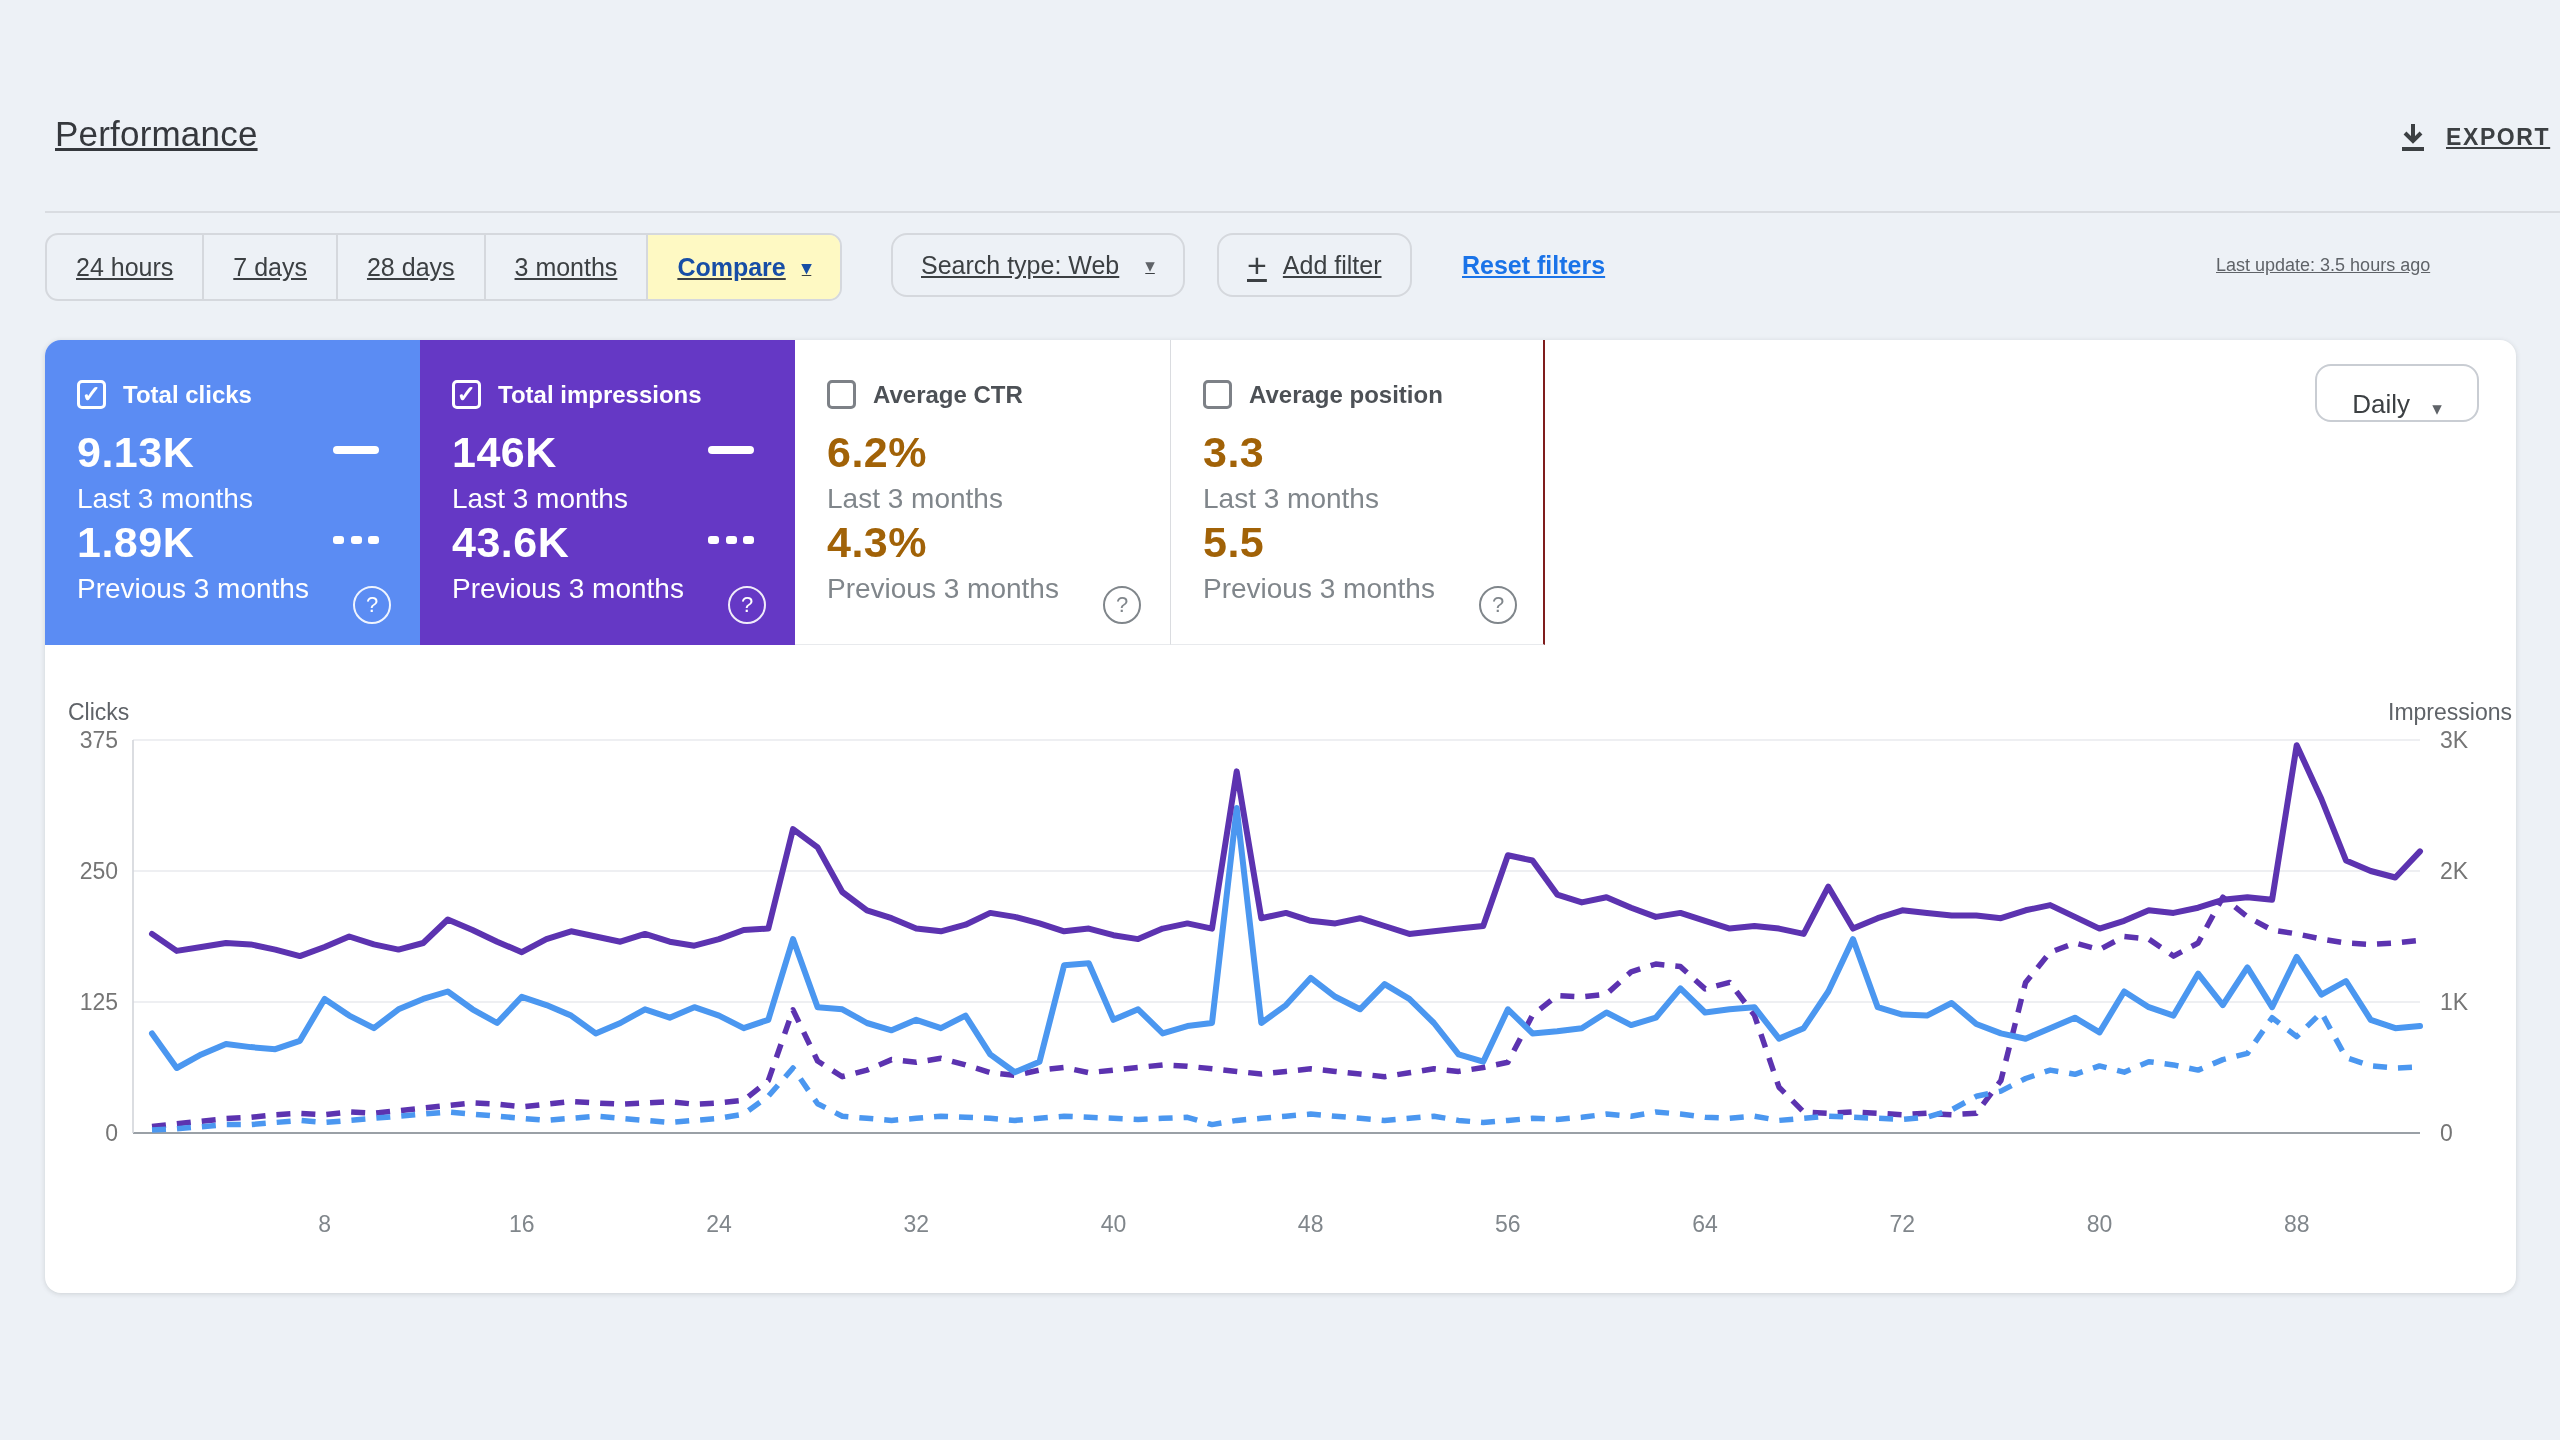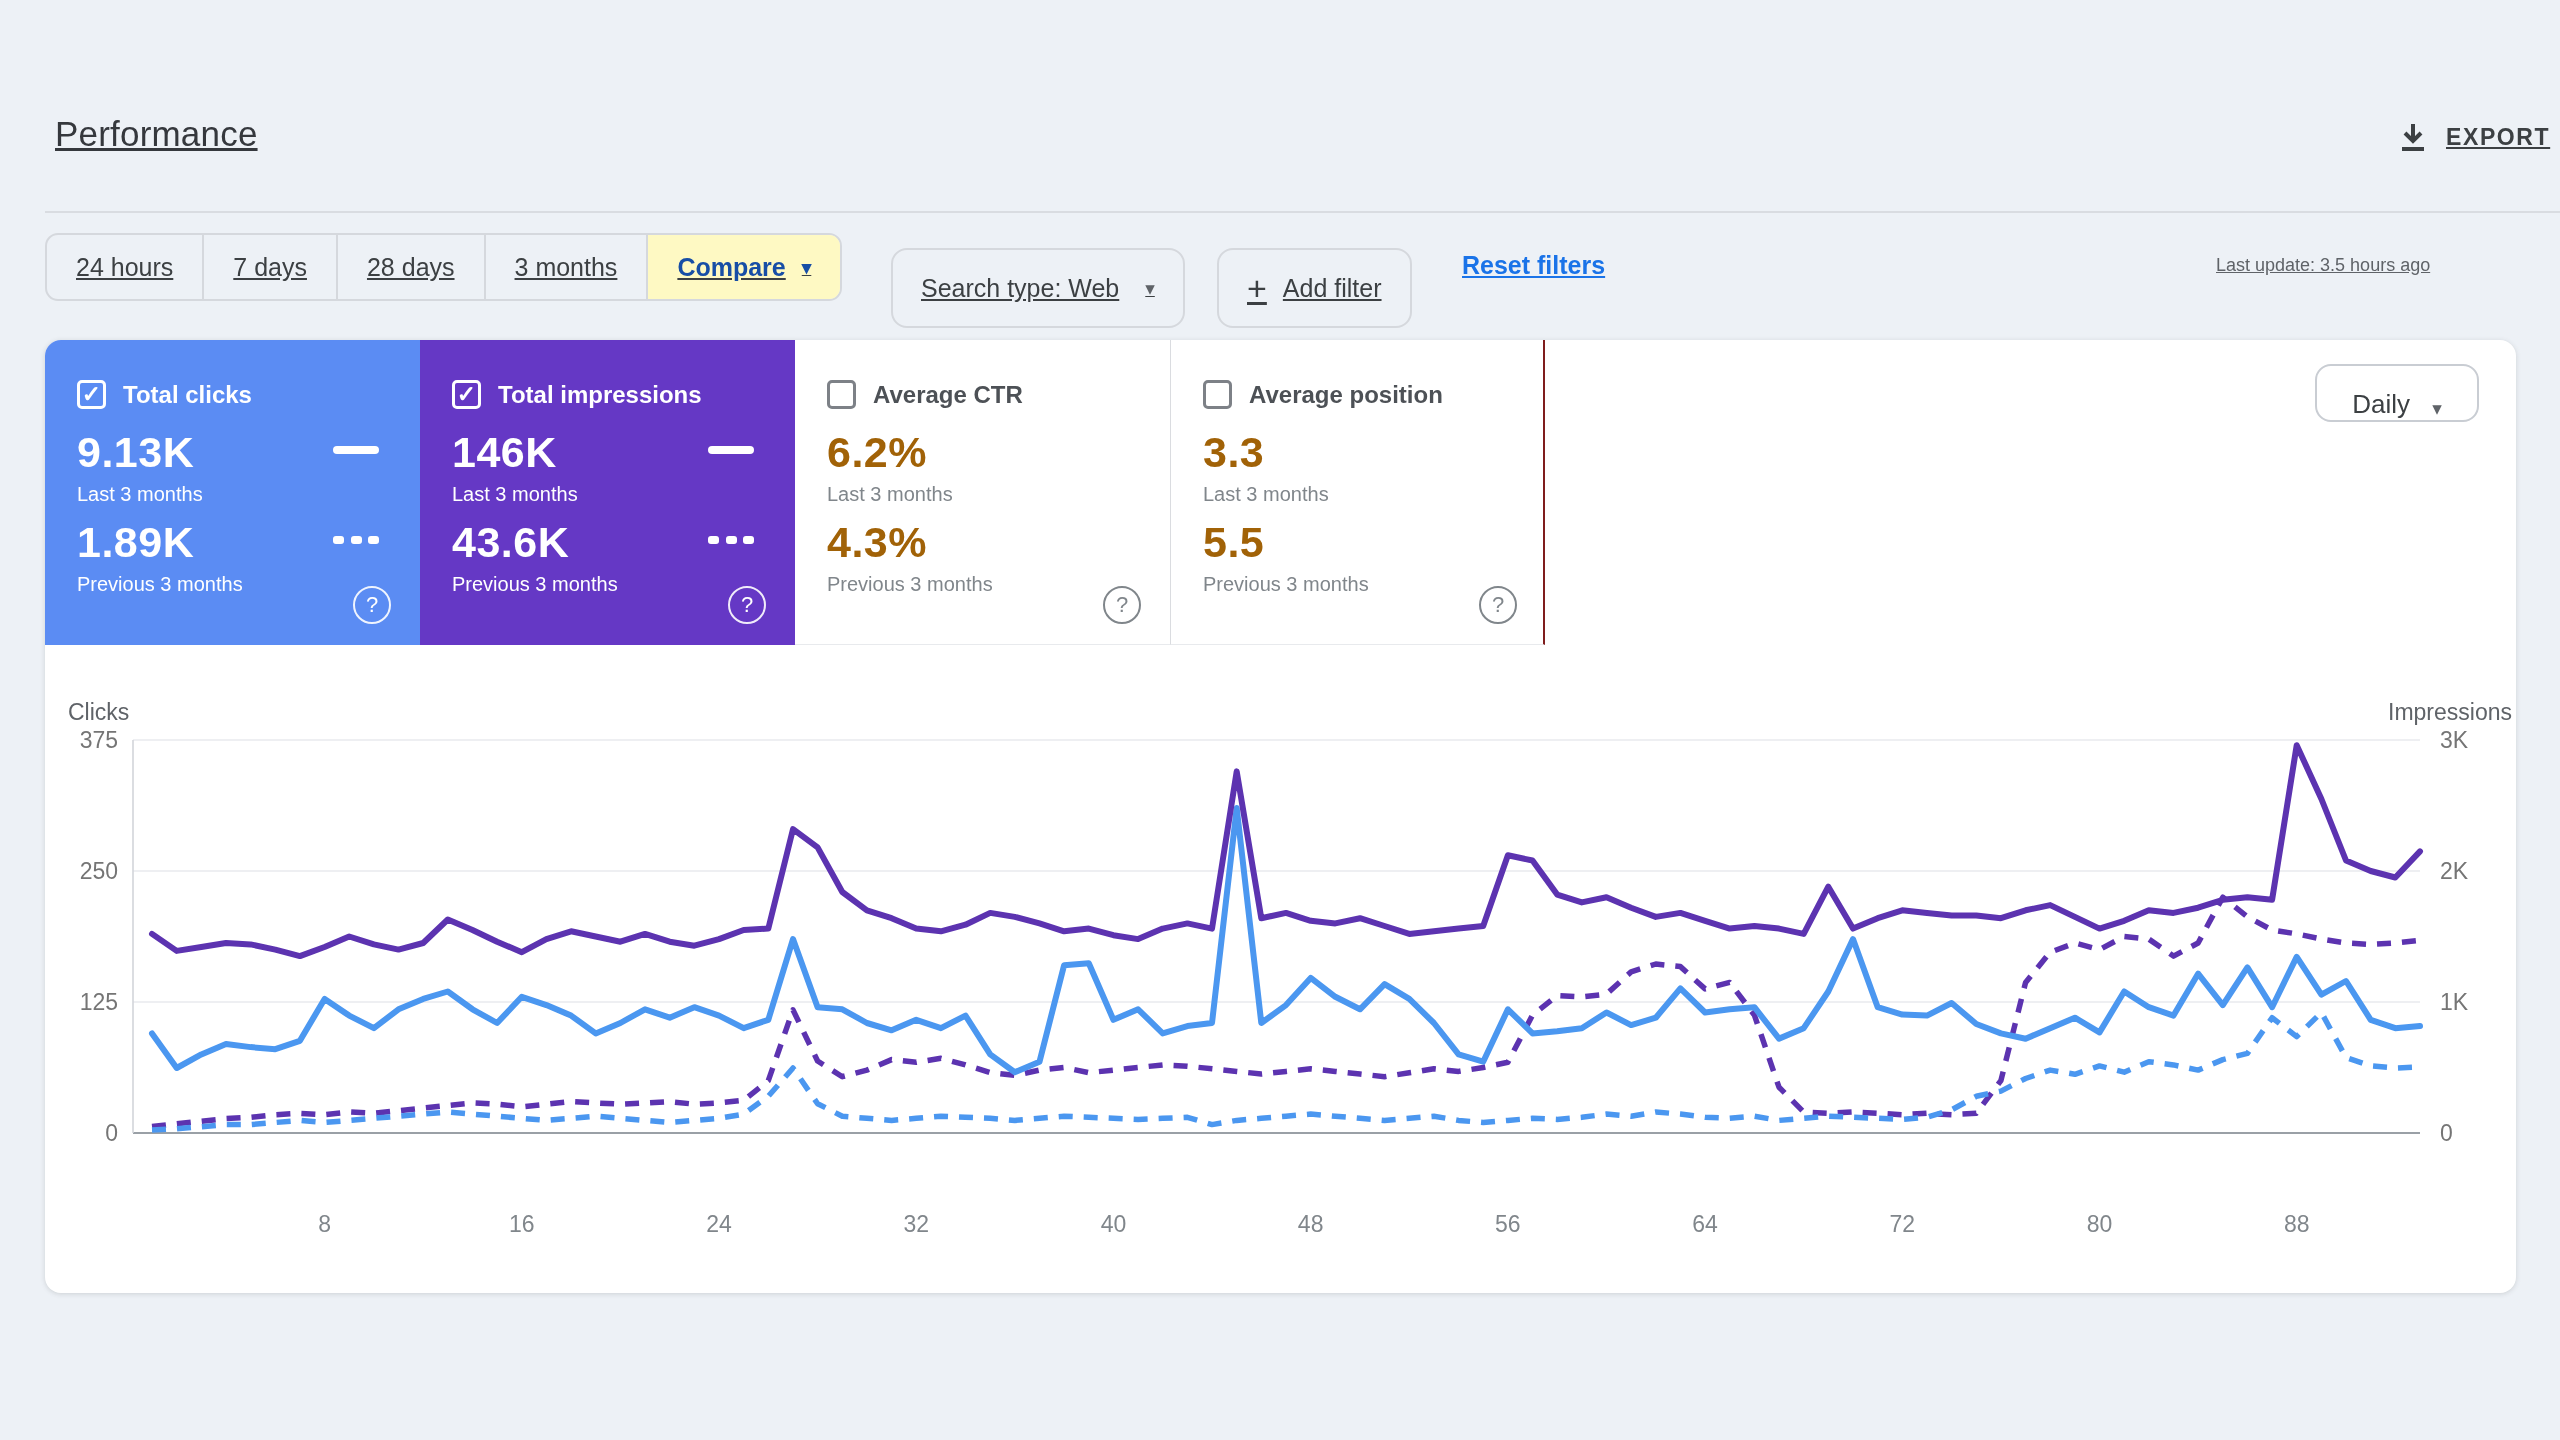--- a/index.html
+++ b/index.html
@@ -16,21 +16,21 @@
   .export-btn{left:2396px;top:120px;display:flex;align-items:center;gap:16px;cursor:pointer;}
   .export-btn .lbl{font-size:23px;font-weight:700;letter-spacing:1.6px;color:#3c4043;}
   .header-divider{left:45px;top:211px;width:2515px;height:0;border-top:2px solid #d9dce1;}
 
   
   .tab-group{left:45px;top:233px;height:64px;display:flex;border:2px solid #d5d8dd;border-radius:13px;overflow:hidden;background:transparent;}
   .tab{display:flex;align-items:center;justify-content:center;padding:0 29px;font-size:25px;color:#3c4043;border-left:2px solid #d5d8dd;cursor:pointer;white-space:nowrap;}
   .tab:first-child{border-left:none;}
   .tab.selected{background:#fef9c3;color:#174ea6;font-weight:700;}
   .tab .caret{margin-left:16px;font-size:19px;color:#174ea6;}
-  .pill{height:80px;display:flex;align-items:center;border:2px solid #d5d8dd;border-radius:16px;padding:0 28px;font-size:25px;color:#3c4043;cursor:pointer;box-sizing:border-box;white-space:nowrap;margin-top:15px;}
+  .pill{height:64px;display:flex;align-items:center;border:2px solid #d5d8dd;border-radius:16px;padding:0 28px;font-size:25px;color:#3c4043;cursor:pointer;box-sizing:border-box;white-space:nowrap;}
   .search-type{left:891px;top:233px;}
   .search-type .caret{margin-left:26px;font-size:19px;color:#5f6368;}
   .add-filter{left:1217px;top:233px;}
   .add-filter .plus{font-size:34px;font-weight:400;margin-right:16px;color:#3c4043;line-height:1;}
   .reset-link{left:1462px;top:233px;height:64px;display:flex;align-items:center;font-size:25px;font-weight:700;color:#1a73e8;cursor:pointer;}
   .last-update{left:2216px;top:233px;height:64px;display:flex;align-items:center;font-size:18px;color:#5f6368;white-space:nowrap;}
 
   
   .main-card{left:45px;top:340px;width:2471px;height:953px;background:#fff;border-radius:16px;box-shadow:0 1px 5px rgba(60,64,67,.18);}
 
@@ -40,21 +40,21 @@
   .mcard.c1{left:375px;background:#6538c5;color:#fff;}
   .mcard.c2{left:750px;background:#fff;border-bottom:1px solid #e8eaed;}
   .mcard.c3{left:1125px;background:#fff;border-left:1px solid #dadce0;border-right:2px solid #7f1d1d;border-bottom:1px solid #e8eaed;}
   .mcard .chk-row{position:absolute;left:32px;top:40px;display:flex;align-items:center;}
   .checkbox{width:29px;height:29px;border-radius:5px;box-sizing:border-box;display:flex;align-items:center;justify-content:center;}
   .checkbox.on{border:3px solid #fff;color:#fff;font-size:23px;font-weight:700;line-height:1;}
   .checkbox.off{border:3px solid #7d8187;}
   .mcard .ttl{margin-left:17px;font-size:24px;font-weight:600;}
   .mcard.c2 .ttl,.mcard.c3 .ttl{color:#4d5156;}
   .mval{position:absolute;left:32px;font-size:43px;font-weight:700;letter-spacing:.5px;}
-  .mlab{position:absolute;left:32px;font-size:20px;}
+  .mlab{position:absolute;left:32px;font-size:28px;}
   .mcard.c2 .mval,.mcard.c3 .mval{color:#a16207;}
   .mcard.c2 .mlab,.mcard.c3 .mlab{color:#80868b;}
   .v1{top:88px;} .l1{top:143px;} .v2{top:178px;} .l2{top:233px;}
   .mark{position:absolute;left:288px;width:46px;height:8px;display:flex;justify-content:space-between;}
   .mark.m1{top:106px;} .mark.m2{top:196px;}
   .mark .solid{width:46px;height:8px;background:#fff;border-radius:4px;}
   .mark .d{width:11px;height:8px;background:#fff;border-radius:3px;}
   .help{position:absolute;left:308px;top:246px;width:34px;height:34px;border-radius:50%;display:flex;align-items:center;justify-content:center;font-size:22px;cursor:pointer;}
   .help.w{border:2.5px solid rgba(255,255,255,.9);color:#fff;}
   .help.g{border:2.5px solid #80868b;color:#80868b;}

